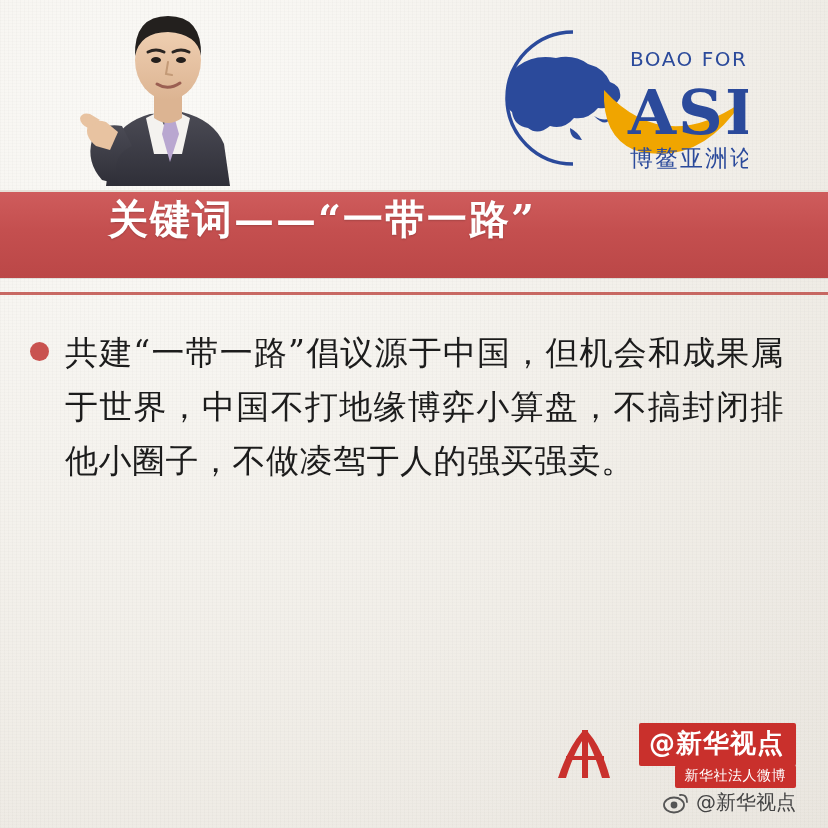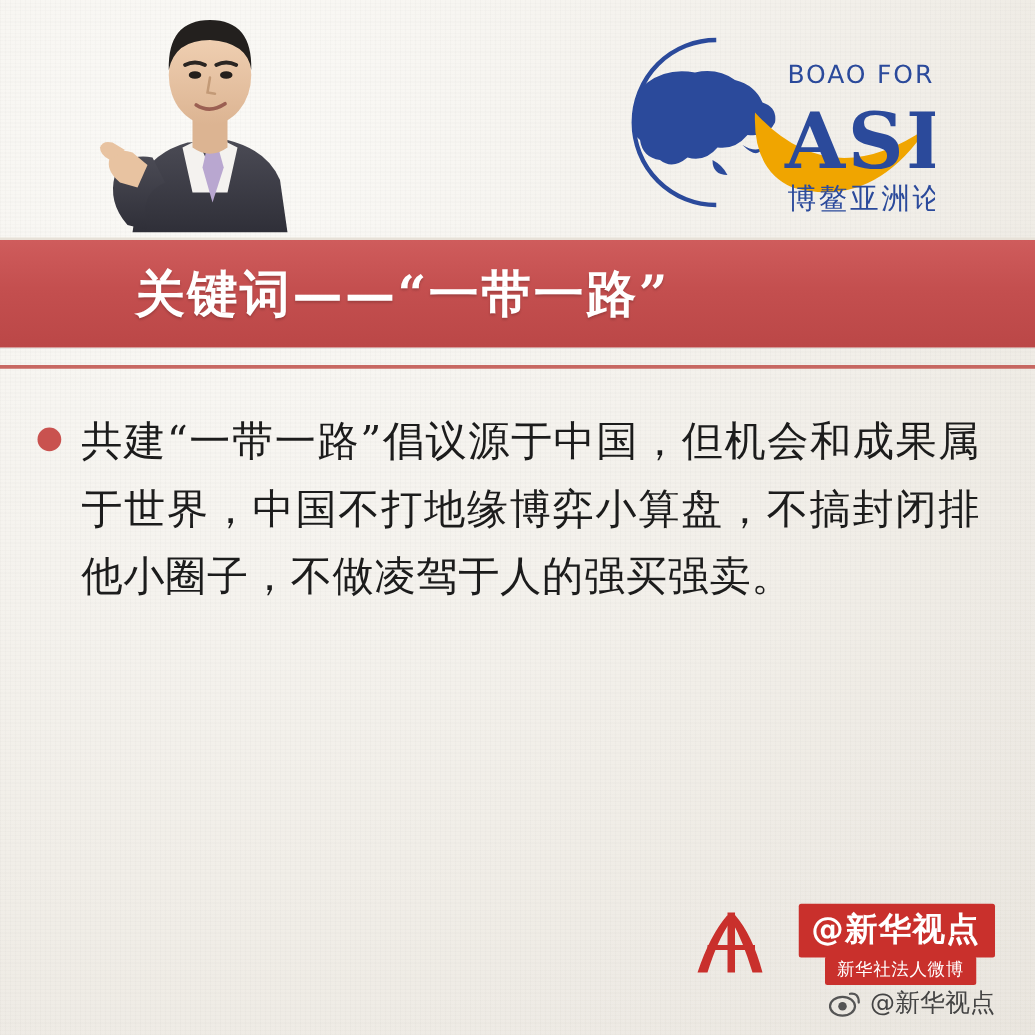--- a/index.html
+++ b/index.html
@@ -32,21 +32,21 @@
     position:absolute;left:398px;top:24px;width:350px;height:150px;
   }
   .logo svg{display:block;}
 
   
   .title-band{
     position:relative;
     height:86px;
     background:linear-gradient(180deg,#cf5c5c 0%,#c44f4f 45%,#bb4747 100%);
     border-top:2px solid #e7e1d8;
-    display:flex;align-items:center;
+    display:flex;align-items:flex-start;
     box-shadow:0 1px 0 rgba(0,0,0,0.08);
   }
   .title-band .title{
     color:#ffffff;
     font-size:40px;
     font-weight:bold;
     letter-spacing:2px;
     margin-left:108px;
     text-shadow:0 1px 2px rgba(0,0,0,0.18);
     font-family:"DejaVu Serif", serif;
@@ -99,21 +99,21 @@
     background:#c9302c;
     color:#fff;
     padding:3px 12px 5px 10px;
     font-size:26px;
     font-weight:bold;
     letter-spacing:1px;
     font-family:"DejaVu Sans","Liberation Sans",sans-serif;
     border-radius:2px;
   }
   .brand-sub{
-    position:absolute;right:31px;bottom:30px;
+    position:absolute;right:16px;bottom:30px;
     background:#c9302c;
     color:#fff;
     font-size:14px;
     padding:2px 10px 3px 10px;
     letter-spacing:0.5px;
     font-family:"DejaVu Sans","Liberation Sans",sans-serif;
     border-radius:2px;
   }
   .weibo-row{
     position:absolute;right:16px;bottom:2px;

